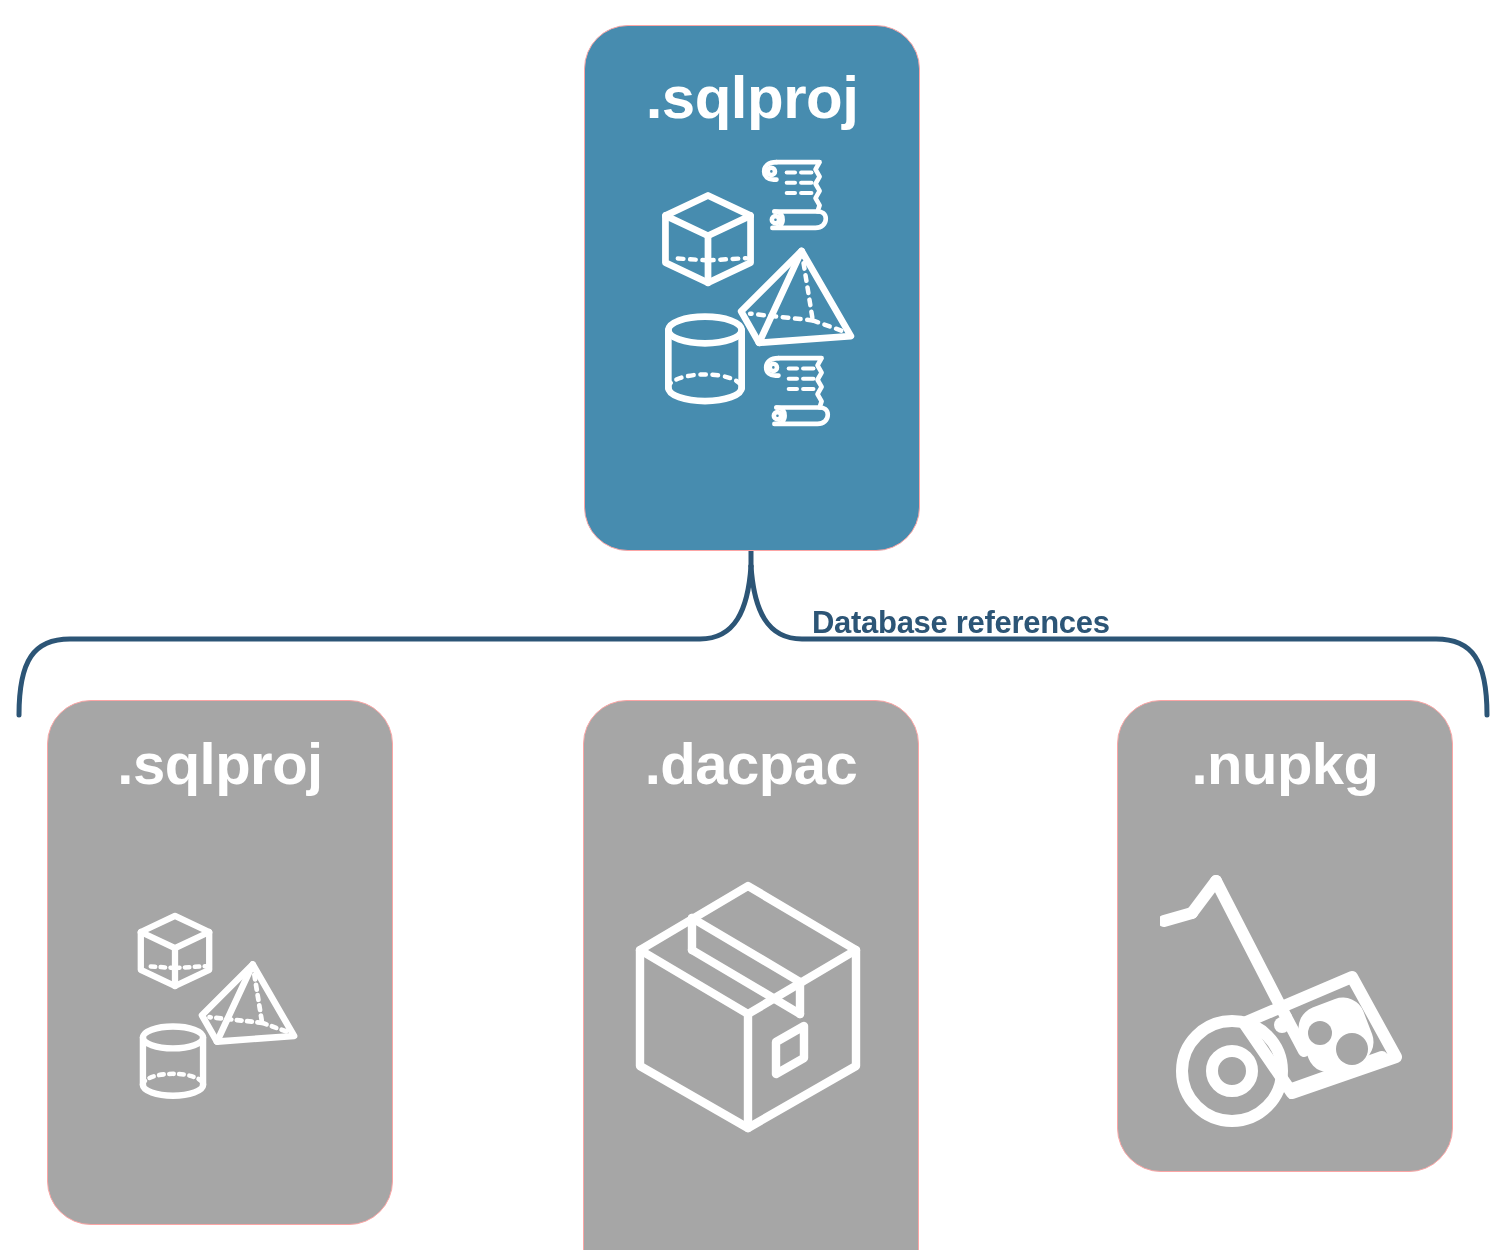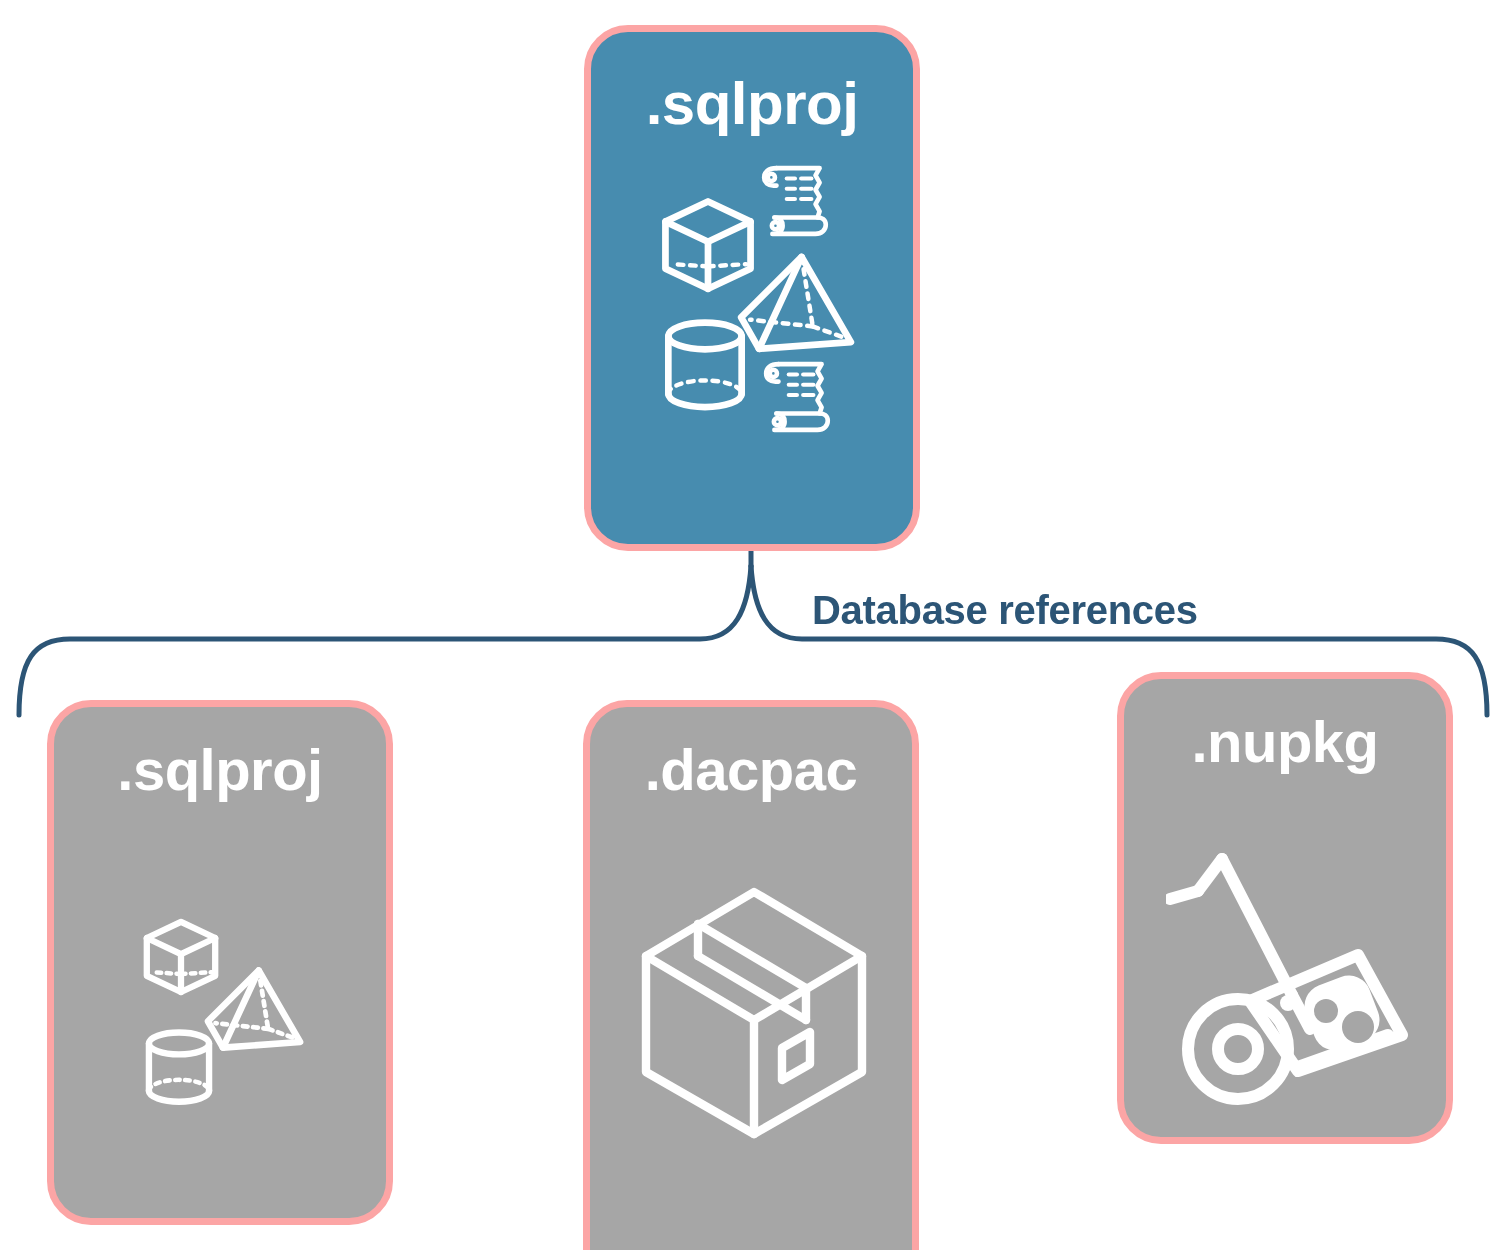--- a/index.html
+++ b/index.html
@@ -18,21 +18,21 @@
   #canvas {
     position: absolute;
     left: 0; top: 0;
     width: 1500px;
     height: 1250px;
   }
 
   .card {
     position: absolute;
     box-sizing: border-box;
-    border: 7px solid #fca5a5;
+    border: 1px solid #fca5a5;
     border-radius: 44px;
     display: flex;
     flex-direction: column;
     align-items: center;
   }
   .card.blue  { background: #478CAF; }
   .card.grey  { background: #A6A6A6; }
 
   .card-title {
     color: #ffffff;
@@ -51,35 +51,35 @@
   #card-root .card-title { font-size: 60px; margin-top: 42px; }
   #card-root .icon-area {
     position: relative;
     width: 200px; height: 270px;
     margin-top: 28px;
   }
 
   
   #card-sqlproj { left: 47px;   top: 700px; width: 346px; height: 525px; }
   #card-dacpac  { left: 583px;  top: 700px; width: 336px; height: 603px; }
-  #card-nupkg   { left: 1117px; top: 672px; width: 336px; height: 472px; }
+  #card-nupkg   { left: 1117px; top: 700px; width: 336px; height: 472px; }
 
   .card.grey .card-title { font-size: 58px; margin-top: 34px; }
   .card.grey .icon-area {
     position: relative;
     flex: 1;
     width: 100%;
   }
 
   
   #bracket-label {
     position: absolute;
     left: 812px;
-    top: 588px;
-    font-size: 40px;
+    top: 605px;
+    font-size: 31px;
     font-weight: bold;
     color: #2C5576;
     white-space: nowrap;
     letter-spacing: -0.3px;
     user-select: none;
   }
 
   .svg-icon { position: absolute; }
 </style>
 </head>

